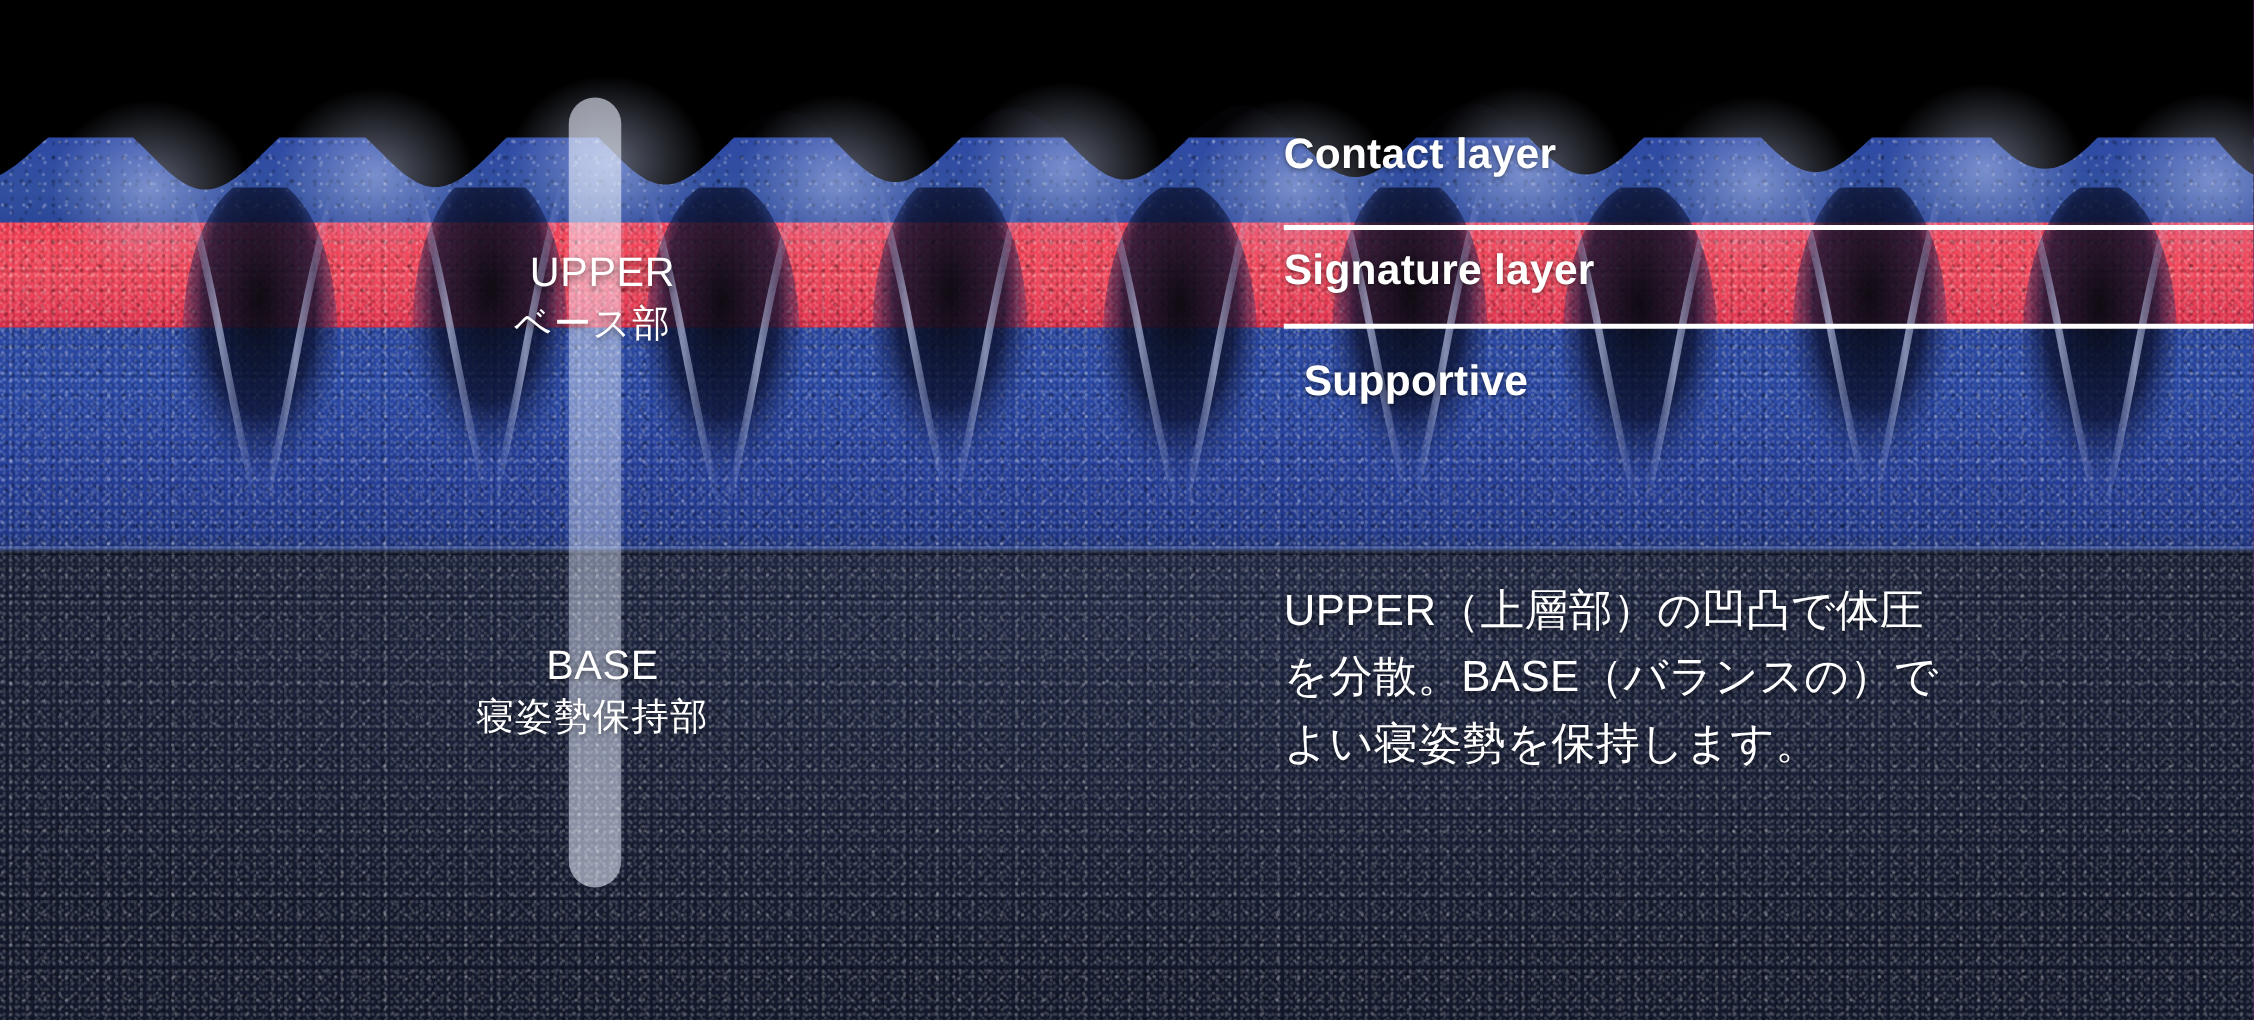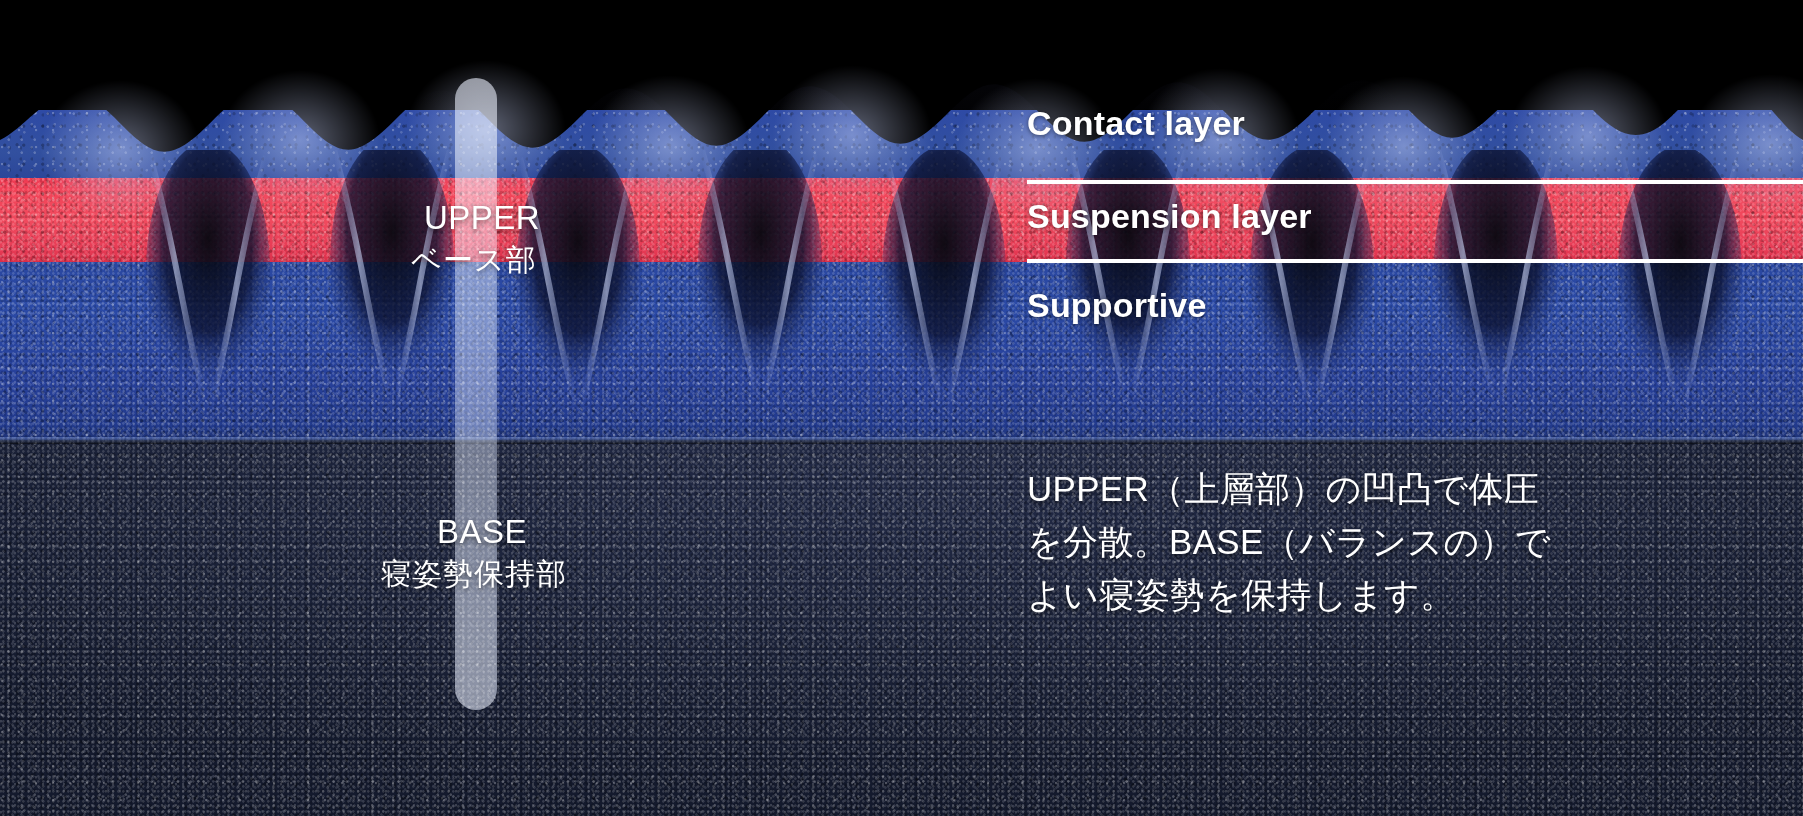--- a/index.html
+++ b/index.html
@@ -65,21 +65,21 @@
   
   .peaks{position:absolute;top:0;left:0;width:100%;height:300px;}
 
   .right-labels{position:absolute;left:1027px;top:104px;width:560px;}
   .lbl-en{
     font-size:34px;font-weight:700;letter-spacing:.2px;line-height:1.12;
     color:#fff;text-shadow:0 1px 4px rgba(0,0,0,.5);
   }
   #lbl-contact{position:absolute;top:0;left:0;}
   #lbl-signature{position:absolute;top:93px;left:0;}
-  #lbl-supportive{position:absolute;top:182px;left:0;}
+  #lbl-supportive{position:absolute;top:182px;left:16px;}
 
   .rule{position:absolute;height:4px;background:#fff;left:1027px;width:776px;}
   #rule-top{top:180px;}
   #rule-bottom{top:259px;}
 
   
   .center-callout{
     position:absolute;text-align:center;color:#fff;width:420px;
     text-shadow:0 2px 5px rgba(0,0,0,.5);
   }
@@ -237,21 +237,21 @@
   </svg>
 
   <div style="position:absolute;top:437px;left:0;width:100%;height:7px;
               background:linear-gradient(to bottom,rgba(120,150,230,.45),rgba(0,0,0,.55));"></div>
 
   <div id="divider-bar"></div>
 
   <div class="right-labels">
     <div class="lbl-en" id="lbl-contact">Contact layer</div>
 
-    <div class="lbl-en" id="lbl-signature">Suspension layer</div>
+    <div class="lbl-en" id="lbl-signature">Signature layer</div>
 
     <div class="lbl-en" id="lbl-supportive">
       <span style="display:block">Supportive</span>
     </div>
   </div>
 
   <div class="rule" id="rule-top"></div>
   <div class="rule" id="rule-bottom"></div>
 
   <div class="center-callout" id="callout-upper">

